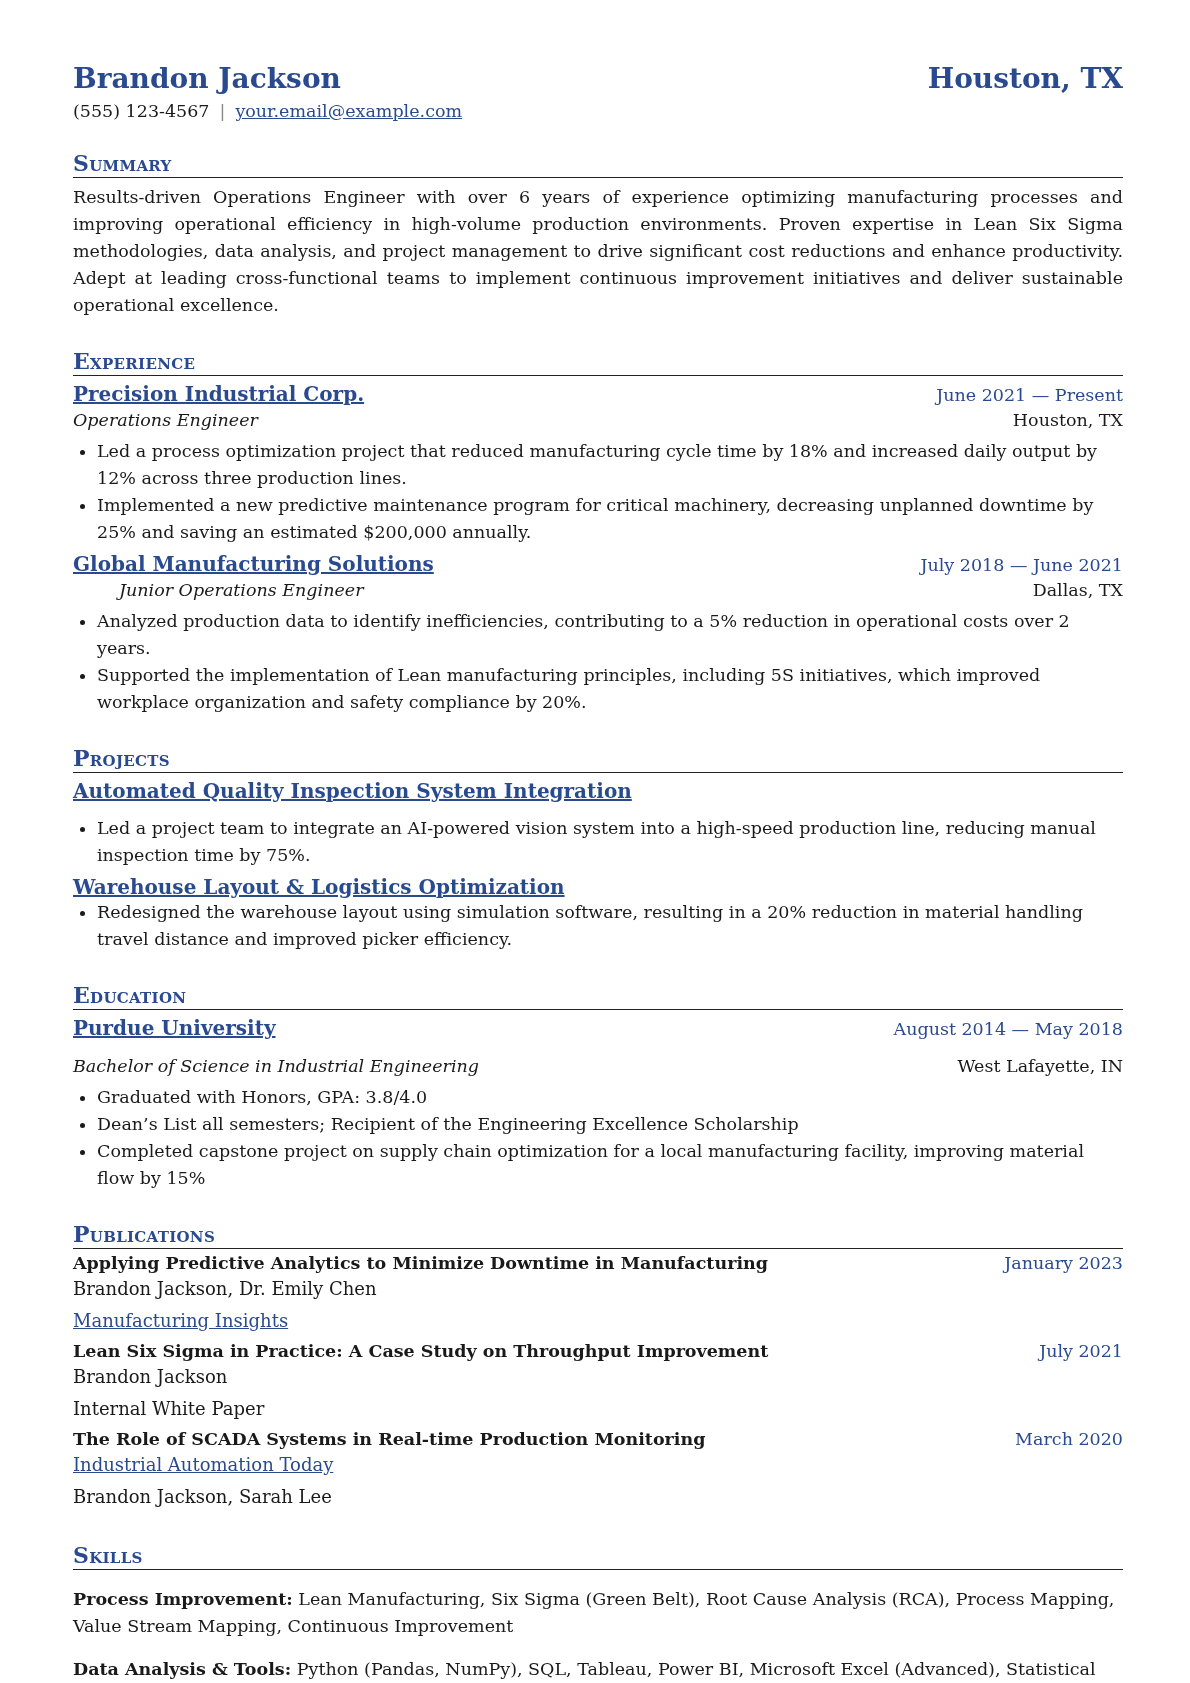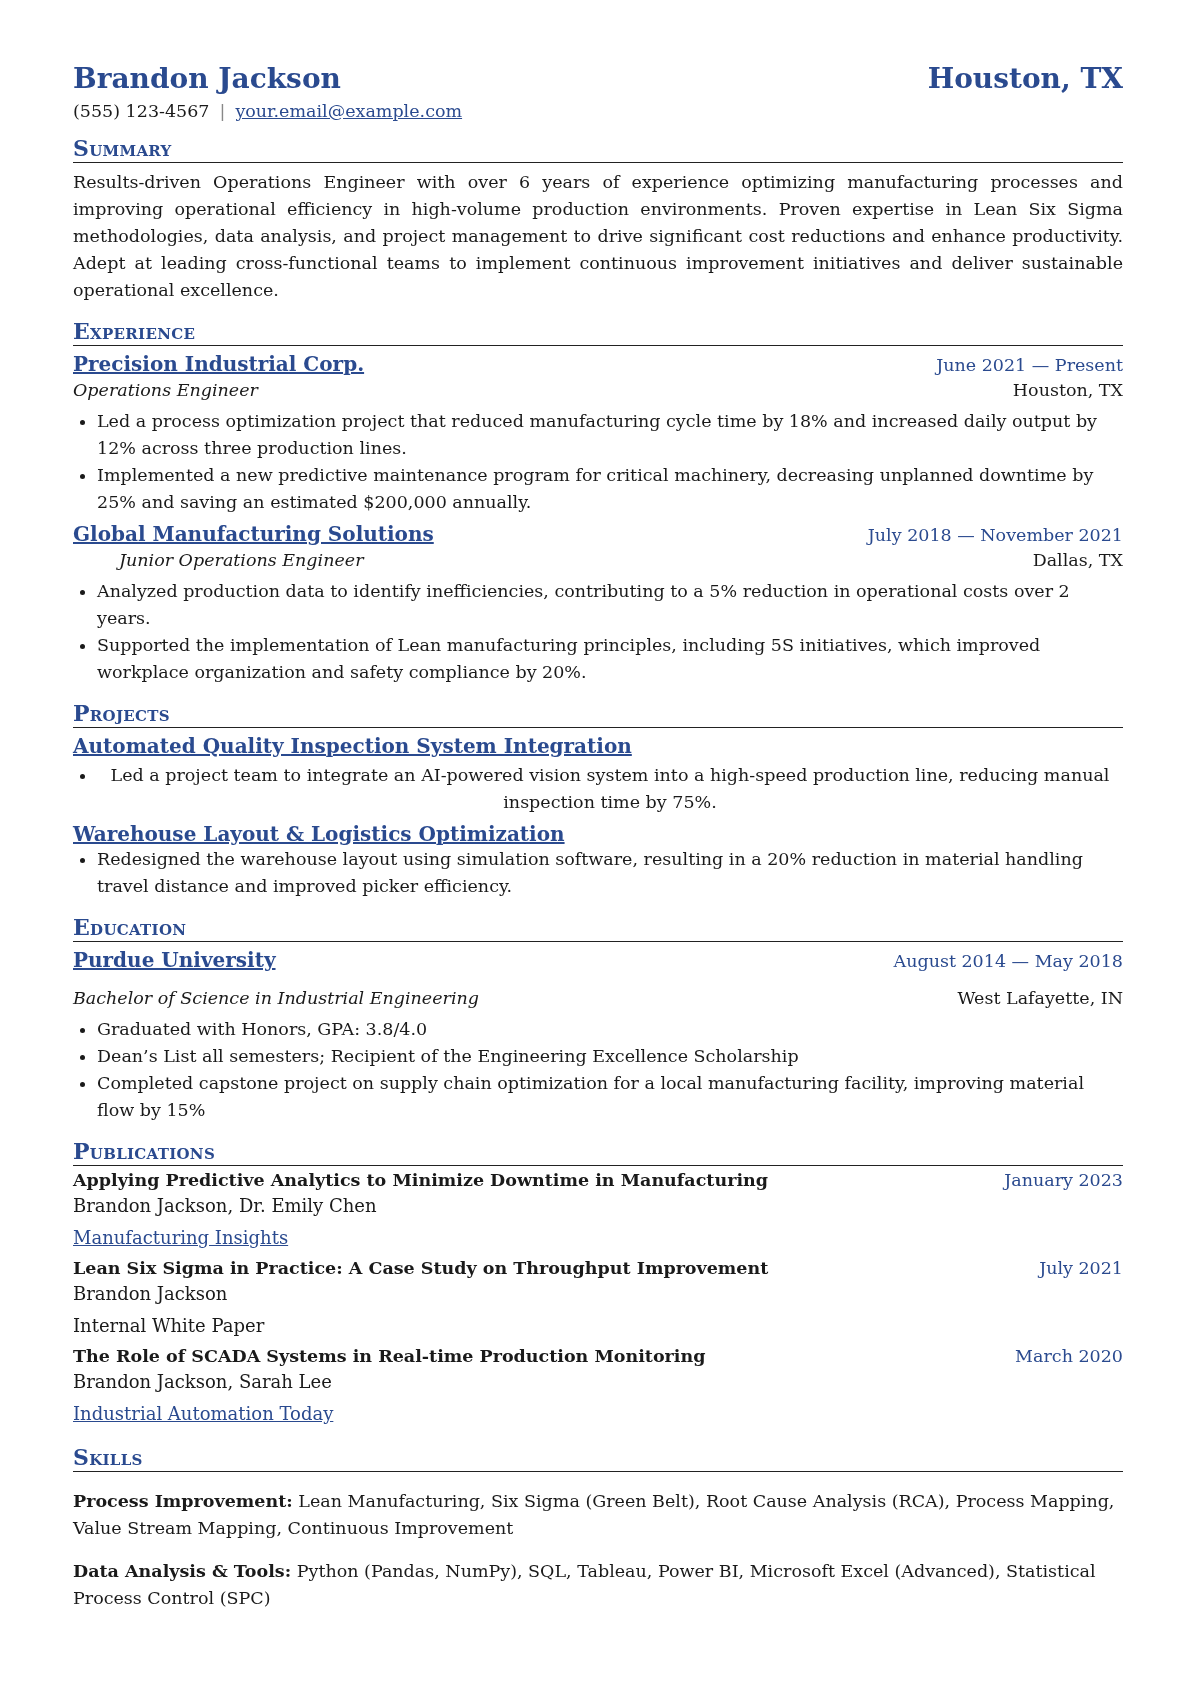--- a/index.html
+++ b/index.html
@@ -6,21 +6,21 @@
   body { width: 1190px; height: 1683px; position: relative; overflow: hidden;
          font-family: "DejaVu Serif", "Liberation Serif", serif; color: #1a1a1a; }
   .page { position: absolute; left: 73px; top: 62px; width: 1050px; }
   .header-row { display: flex; justify-content: space-between; align-items: baseline; }
   .name { font-size: 28px; font-weight: bold; color: #2a4a8f; }
   .loc { font-size: 28px; font-weight: bold; color: #2a4a8f; }
   .contact { font-size: 17.5px; margin-top: 6px; }
   .contact .sep { color: #888; margin: 0 10px; }
   a.link { color: #2a4a8f; text-decoration: underline; }
   .section-title { font-size: 22px; font-weight: bold; color: #2a4a8f; font-variant: small-caps;
-                   border-bottom: 1.4px solid #222; margin-top: 14px; padding-bottom: 1px; letter-spacing: 0.3px; }
+                   border-bottom: 1.4px solid #222; margin-top: 29px; padding-bottom: 1px; letter-spacing: 0.3px; }
   p.body { font-size: 17.5px; line-height: 27px; margin: 6px 0 0 0; text-align: justify; }
   .row { display: flex; justify-content: space-between; align-items: baseline; }
   .entry-title { font-size: 20px; font-weight: bold; color: #2a4a8f; text-decoration: underline; }
   .date { font-size: 17.5px; color: #2a4a8f; }
   .sub { font-size: 17.5px; font-style: italic; }
   .place { font-size: 17.5px; }
   ul { margin: 8px 0 0 0; padding-left: 24px; font-size: 17.5px; line-height: 27px; }
   li { margin: 0; }
   .entry { margin-top: 6px; }
   .pub-title { font-size: 17.5px; font-weight: bold; }
@@ -55,36 +55,36 @@
           <span class="place">Houston, TX</span>
         </div>
         <ul>
           <li>Led a process optimization project that reduced manufacturing cycle time by 18% and increased daily output by 12% across three production lines.</li>
           <li>Implemented a new predictive maintenance program for critical machinery, decreasing unplanned downtime by 25% and saving an estimated $200,000 annually.</li>
         </ul>
       </div>
       <div class="entry">
         <div class="row">
           <a class="entry-title">Global Manufacturing Solutions</a>
-          <span class="date">July 2018 — November 2021</span>
+          <span class="date">July 2018 — June 2021</span>
         </div>
         <div class="row" style="margin-top: 4px; margin-left: 46px;">
           <span class="sub">Junior Operations Engineer</span>
           <span class="place">Dallas, TX</span>
         </div>
         <ul>
           <li>Analyzed production data to identify inefficiencies, contributing to a 5% reduction in operational costs over 2 years.</li>
           <li>Supported the implementation of Lean manufacturing principles, including 5S initiatives, which improved workplace organization and safety compliance by 20%.</li>
         </ul>
       </div>
     </div>
 
   <div class="section-title">Projects</div>
   <div id="proj">
-      <div class="entry"><a class="entry-title">Automated Quality Inspection System Integration</a><ul style="margin-top: 4px; text-align: center;">
+      <div class="entry"><a class="entry-title">Automated Quality Inspection System Integration</a><ul style="margin-top: 12px;">
           <li>Led a project team to integrate an AI-powered vision system into a high-speed production line, reducing manual inspection time by 75%.</li>
         </ul></div>
       <div class="entry"><a class="entry-title">Warehouse Layout &amp; Logistics Optimization</a><ul style="margin-top: 0px;">
           <li>Redesigned the warehouse layout using simulation software, resulting in a 20% reduction in material handling travel distance and improved picker efficiency.</li>
         </ul></div>
     </div>
 
   <div class="section-title">Education</div>
   <div class="entry">
     <div class="row">
@@ -118,21 +118,21 @@
           <span class="date">July 2021</span>
         </div>
         <div class="pub-line">Brandon Jackson</div>
         <div class="pub-line"><span>Internal White Paper</span></div>
       </div>
       <div class="entry" style="margin-top: 4px;">
         <div class="row">
           <span class="pub-title">The Role of SCADA Systems in Real-time Production Monitoring</span>
           <span class="date">March 2020</span>
         </div>
+        <div class="pub-line"><a class="link">Industrial Automation Today</a></div>
         <div class="pub-line">Brandon Jackson, Sarah Lee</div>
-        <div class="pub-line"><a class="link">Industrial Automation Today</a></div>
       </div>
     </div>
 
   <div class="section-title">Skills</div>
   <div class="skill"><b>Process Improvement:</b> <span>Lean Manufacturing, Six Sigma (Green Belt), Root Cause Analysis (RCA), Process Mapping, Value Stream Mapping, Continuous Improvement</span></div>
   <div class="skill"><b>Data Analysis &amp; Tools:</b> <span>Python (Pandas, NumPy), SQL, Tableau, Power BI, Microsoft Excel (Advanced), Statistical Process Control (SPC)</span></div>
 </div>
 
 </body></html>

